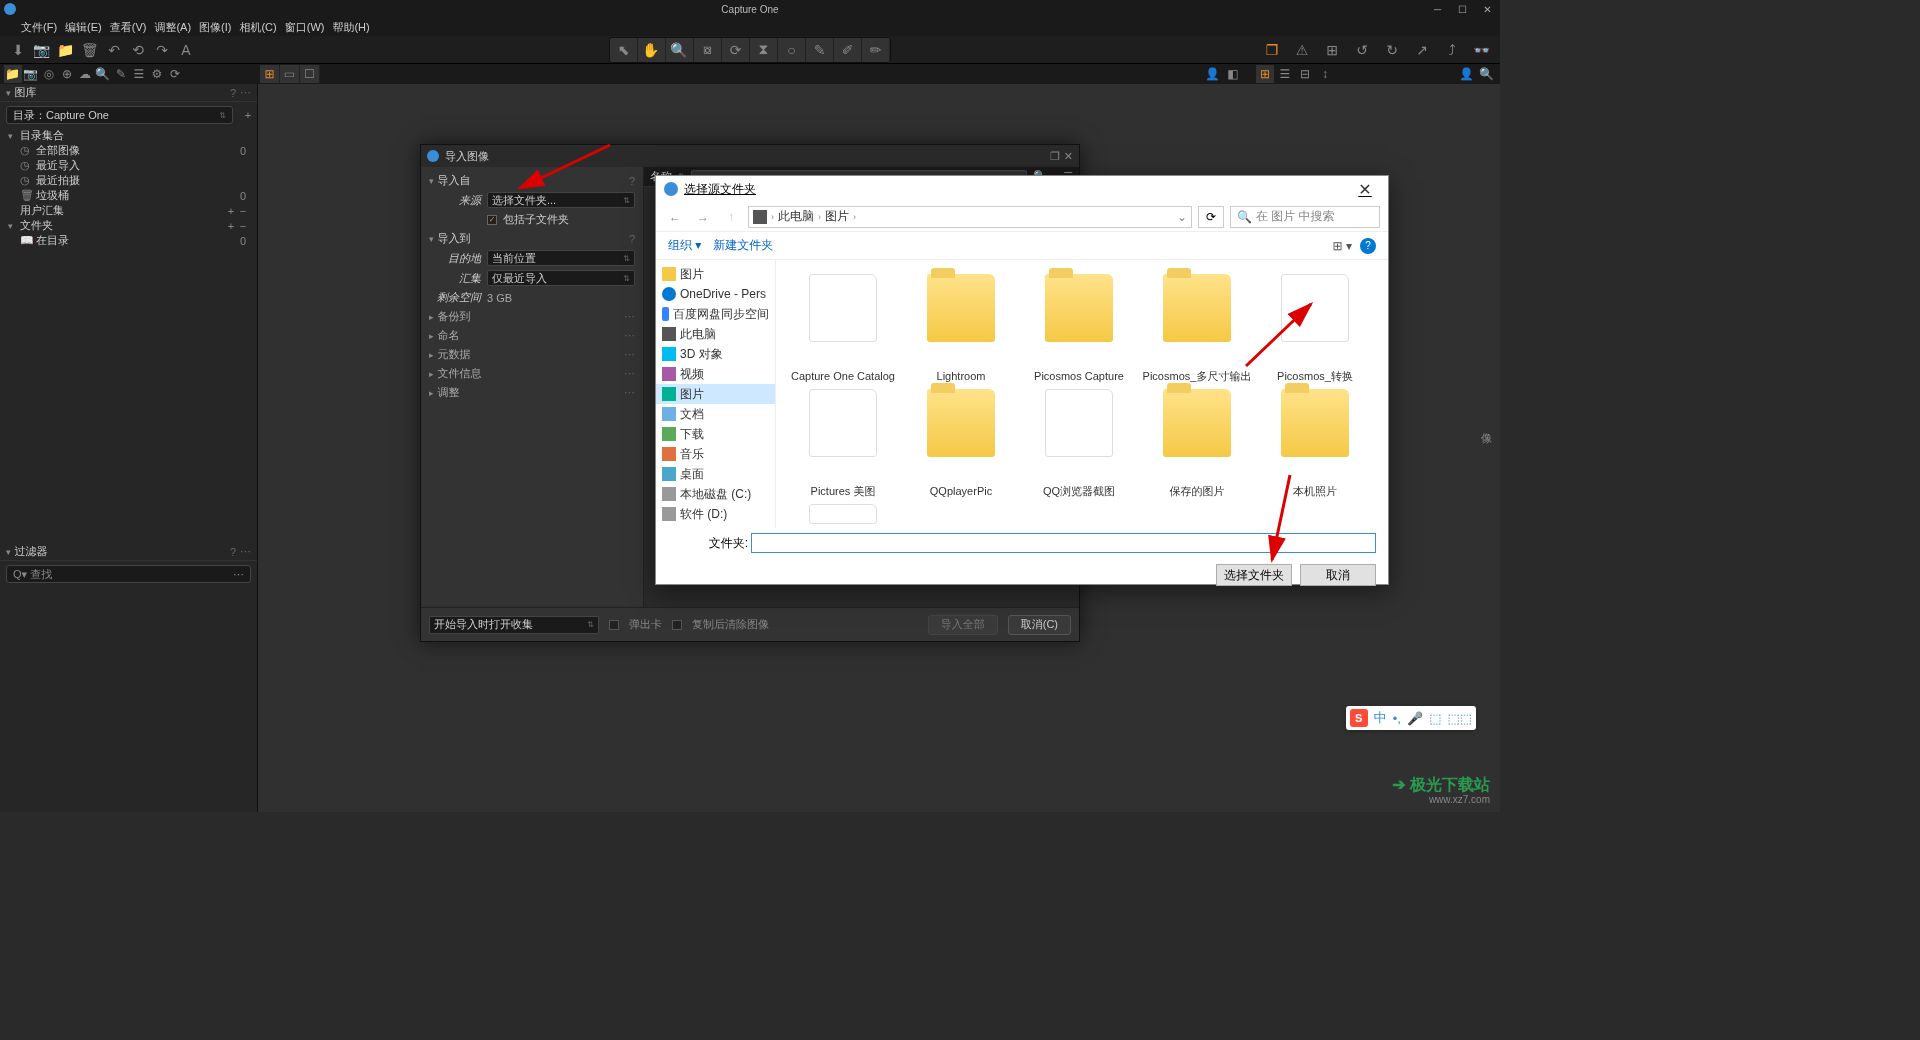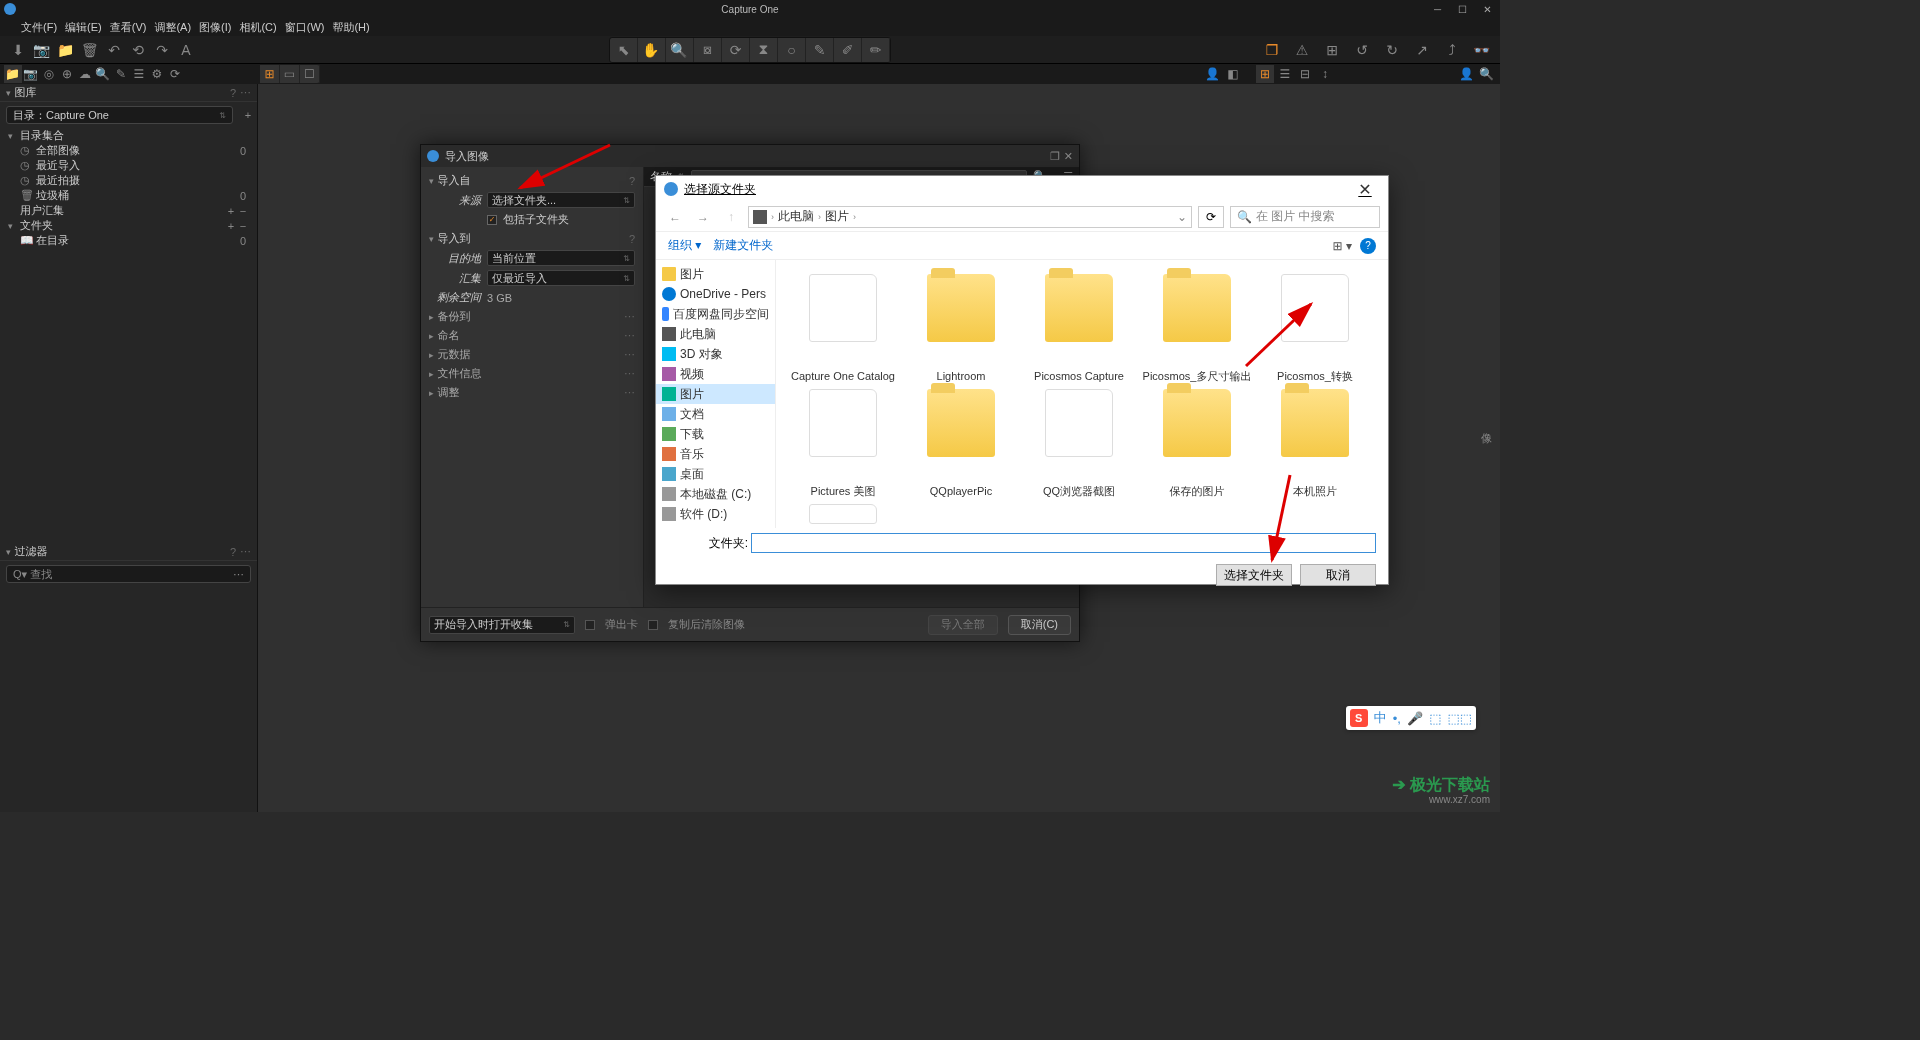--- a/index.html
+++ b/index.html
@@ -70,21 +70,21 @@
 .import-dialog .form-row .lbl { width: 52px; text-align: right; color: #ccc; font-size: 11px; font-style: italic; }
 .import-dialog .form-row .sel { flex: 1; height: 16px; background: #1a1a1a; border: 1px solid #444; border-radius: 2px; display: flex; align-items: center; padding: 0 4px; color: #ccc; font-size: 11px; }
 .import-dialog .form-row .sel .updown { margin-left: auto; font-size: 8px; color: #666; }
 .import-dialog .chk { width: 10px; height: 10px; border: 1px solid #666; display: inline-flex; align-items: center; justify-content: center; color: #e88a2a; font-size: 8px; background: #222; }
 .import-dialog .sect-collapsed { display: flex; align-items: center; padding: 2px 8px; color: #aaa; }
 .import-dialog .sect-collapsed .arrow { margin-right: 4px; font-size: 9px; color: #888; }
 .import-dialog .sect-collapsed .qm { margin-left: auto; color: #666; }
 .import-dialog .search-row { height: 20px; background: #1a1a1a; display: flex; align-items: center; padding: 0 6px; border-bottom: 1px solid #333; gap: 6px; }
 .import-dialog .search-row .srch { flex: 1; height: 14px; background: #333; border: 1px solid #444; border-radius: 2px; }
 .import-dialog .bottom { height: 34px; display: flex; align-items: center; border-top: 1px solid #222; padding: 0 8px; gap: 10px; }
-.import-dialog .bottom .sel2 { width: 146px; height: 18px; background: #1a1a1a; border: 1px solid #444; border-radius: 2px; display: flex; align-items: center; padding: 0 4px; color: #ccc; }
+.import-dialog .bottom .sel2 { width: 170px; height: 18px; background: #1a1a1a; border: 1px solid #444; border-radius: 2px; display: flex; align-items: center; padding: 0 4px; color: #ccc; }
 .import-dialog .bottom .btn { height: 20px; padding: 0 12px; background: #3a3a3a; border: 1px solid #555; border-radius: 3px; display: flex; align-items: center; color: #ccc; }
 
 
 .win-dialog { position: absolute; left: 655px; top: 175px; width: 734px; height: 410px; background: #fff; border: 1px solid #888; color: #000; box-shadow: 0 6px 24px rgba(0,0,0,0.5); font-size: 12px; }
 .win-dialog .wd-title { height: 26px; display: flex; align-items: center; padding: 0 8px; text-decoration: underline; }
 .win-dialog .wd-title .wd-icon { width: 14px; height: 14px; border-radius: 50%; background: #3a8ed8; margin-right: 6px; }
 .win-dialog .wd-title .wd-x { margin-left: auto; width: 30px; font-size: 16px; color: #333; text-align: center; }
 .win-dialog .wd-nav { height: 30px; display: flex; align-items: center; padding: 0 8px; gap: 6px; border-bottom: 1px solid #eee; }
 .win-dialog .wd-nav .nav-btn { width: 22px; height: 22px; display: flex; align-items: center; justify-content: center; color: #888; }
 .win-dialog .wd-nav .addr { flex: 1; height: 22px; border: 1px solid #ccc; display: flex; align-items: center; padding: 0 4px; gap: 4px; }

